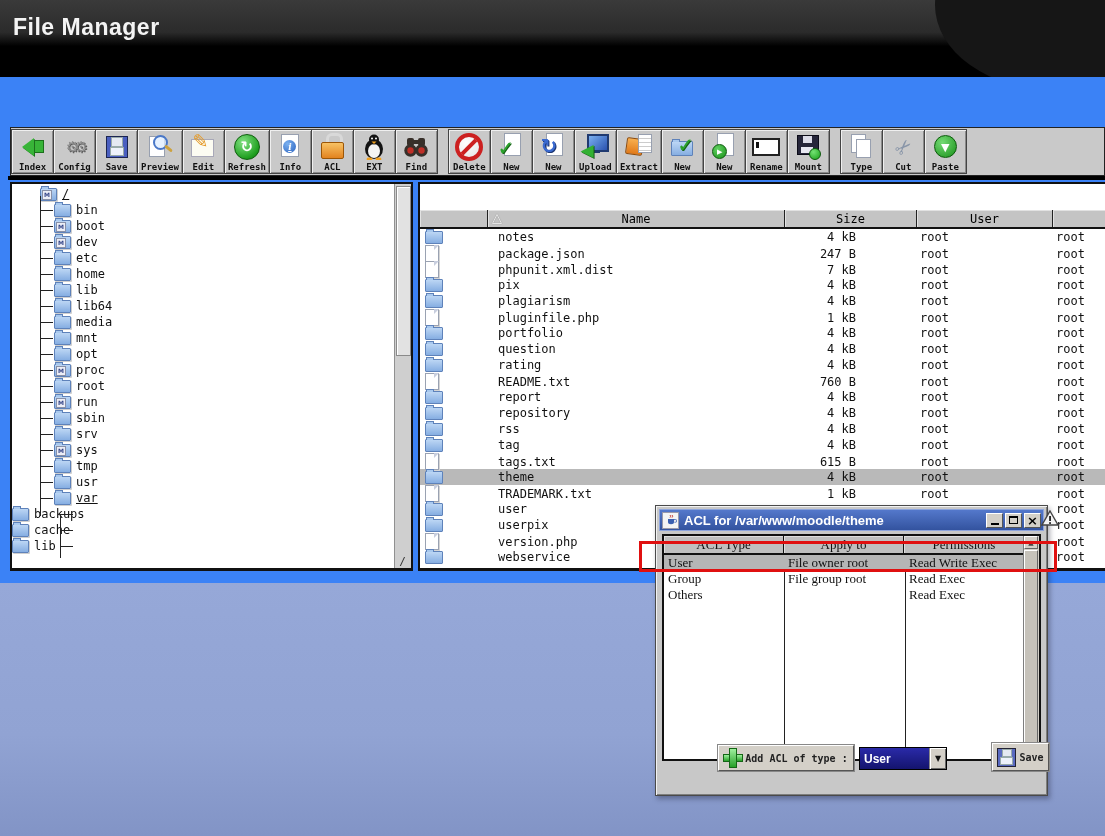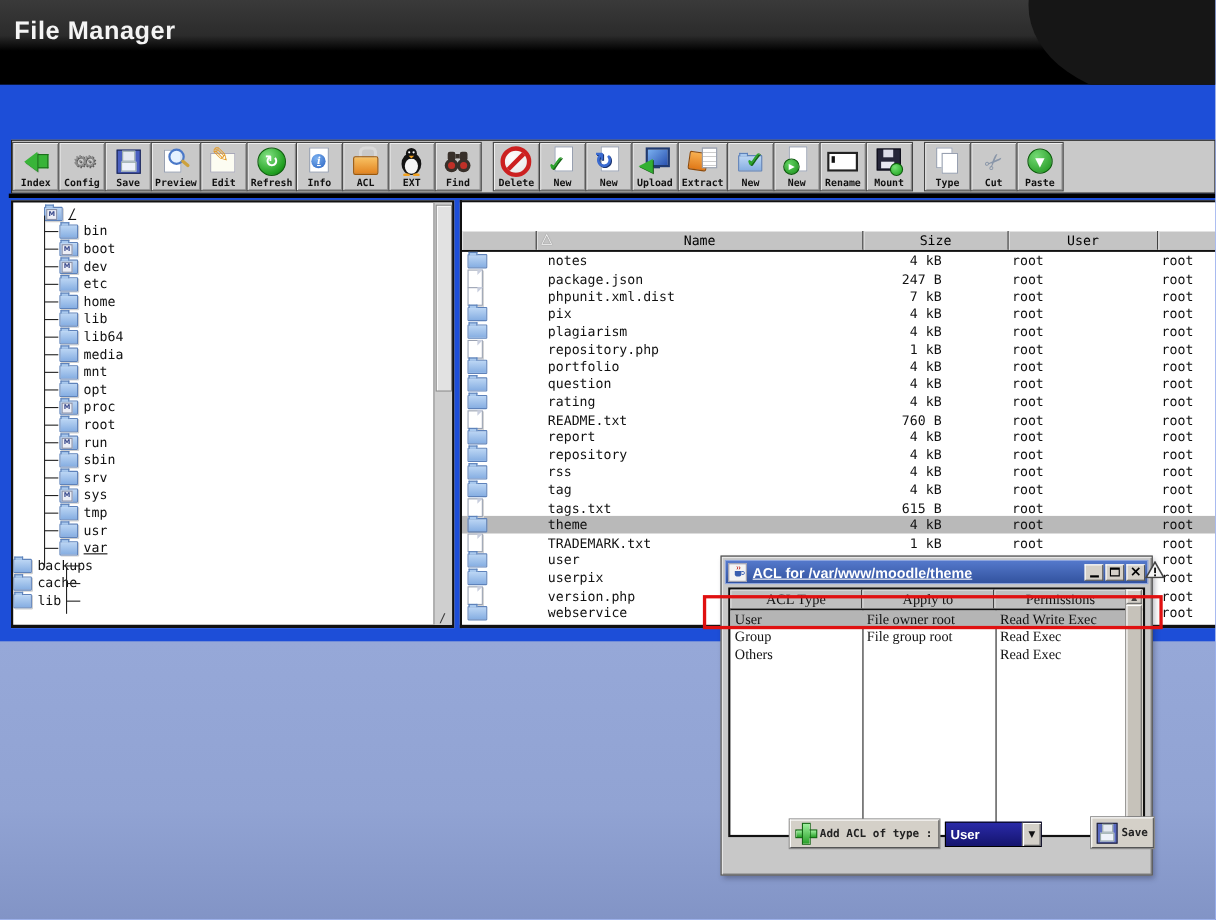--- a/index.html
+++ b/index.html
@@ -1,16 +1,16 @@
 <!DOCTYPE html>
 <html><head>
 <meta charset="utf-8">
 <style>
   html,body{margin:0;padding:0;background:#fff;}
-  #root{position:relative;width:1105px;height:836px;overflow:hidden;background:#1d4ed8;
+  #root{position:relative;width:1105px;height:836px;overflow:hidden;background:#3b82f6;
         font-family:"DejaVu Sans Mono",monospace;}
 
   
   .app-header{position:absolute;left:0;top:0;width:1105px;height:77px;
     background:linear-gradient(to bottom,#3a3a3a 0%,#2b2b2b 42%,#000 60%,#000 100%);overflow:hidden;}
   .app-header::after{content:"";position:absolute;right:-70px;top:-80px;width:240px;height:170px;
     background:#161616;border-radius:50%;}
   .app-title{position:absolute;left:13px;top:14px;color:#f4f4f4;
     font:bold 23px "Liberation Sans",sans-serif;letter-spacing:.5px;z-index:2;}
 
@@ -146,21 +146,21 @@
     background:linear-gradient(to bottom,#96a8d8 0%,#91a3d3 60%,#8294c6 100%);}
 
   
   .acl-dialog{position:absolute;left:655px;top:505px;width:393px;height:291px;background:#c8c8c8;
     border:1px solid #4a4a4a;box-shadow:inset 1px 1px 0 #f2f2f2,inset -1px -1px 0 #7e7e7e,2px 3px 5px rgba(20,20,40,.35);
     box-sizing:border-box;z-index:10;}
   .titlebar{position:absolute;left:3px;top:3px;right:3px;height:22px;
     background:linear-gradient(to bottom,#5478cb,#33539f);border:1px solid #8da4dd;
     display:flex;align-items:center;padding:0 2px;box-sizing:border-box;}
   .title-icon{width:15px;height:15px;background:#f4f4f4;border:1px solid #99a;display:flex;align-items:center;justify-content:center;}
-  .title-text{flex:1;margin-left:5px;color:#fff;font:bold 13px "Liberation Sans",sans-serif;white-space:nowrap;overflow:hidden;text-decoration:underline;}
+  .title-text{flex:1;margin-left:5px;color:#fff;font:bold 13px "Liberation Sans",sans-serif;white-space:nowrap;overflow:hidden;}
   .win-btn{width:17px;height:15px;background:#d4d0c8;border:1px solid;border-color:#fff #555 #555 #fff;
     margin-left:2px;display:flex;align-items:center;justify-content:center;cursor:pointer;box-sizing:border-box;}
   .wb-min i{display:block;width:8px;height:2px;background:#000;margin-top:7px;}
   .wb-max i{display:block;width:9px;height:8px;border:1px solid #000;border-top-width:2px;box-sizing:border-box;}
   .wb-close::before{content:"×";font:bold 13px "DejaVu Sans",sans-serif;color:#000;line-height:11px;}
   .acl-table{position:absolute;left:6px;top:28px;width:379px;height:227px;background:#fff;
     border:2px solid #111;box-sizing:border-box;}
   .acl-head{display:grid;grid-template-columns:120px 120px 120px;height:17px;border-bottom:2px solid #111;}
   .acl-head .hc{background:#bfbfbf;border-right:1px solid #111;display:flex;align-items:center;justify-content:center;
     font:13px "Liberation Serif",serif;color:#111;box-shadow:inset 1px 1px 0 #dedede;cursor:pointer;}
@@ -576,21 +576,21 @@
           </span>
           <div class="c-name">plagiarism</div>
           <div class="c-size">4 kB</div>
           <div class="c-user">root</div>
           <div class="c-group">root</div>
         </div>
         <div class="f-row">
           <span class="c-icon">
             <i class="pg"></i>
           </span>
-          <div class="c-name">repository.php</div>
+          <div class="c-name">pluginfile.php</div>
           <div class="c-size">1 kB</div>
           <div class="c-user">root</div>
           <div class="c-group">root</div>
         </div>
         <div class="f-row">
           <span class="c-icon">
             <i class="fldr"></i>
           </span>
           <div class="c-name">portfolio</div>
           <div class="c-size">4 kB</div>

